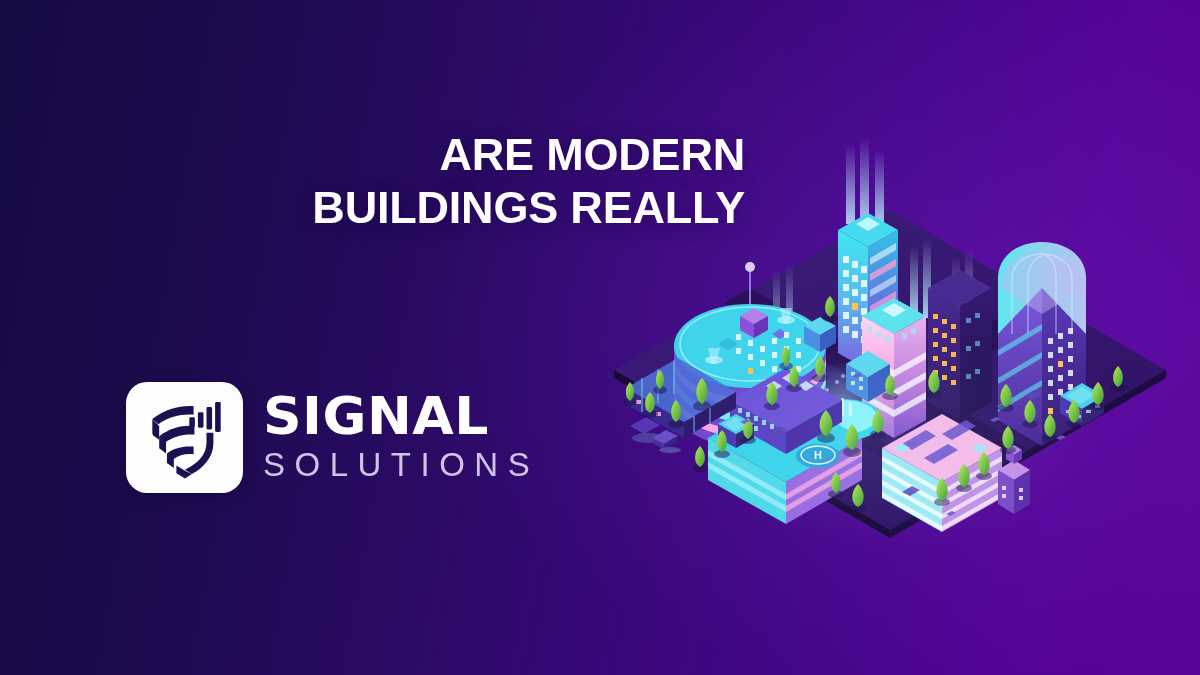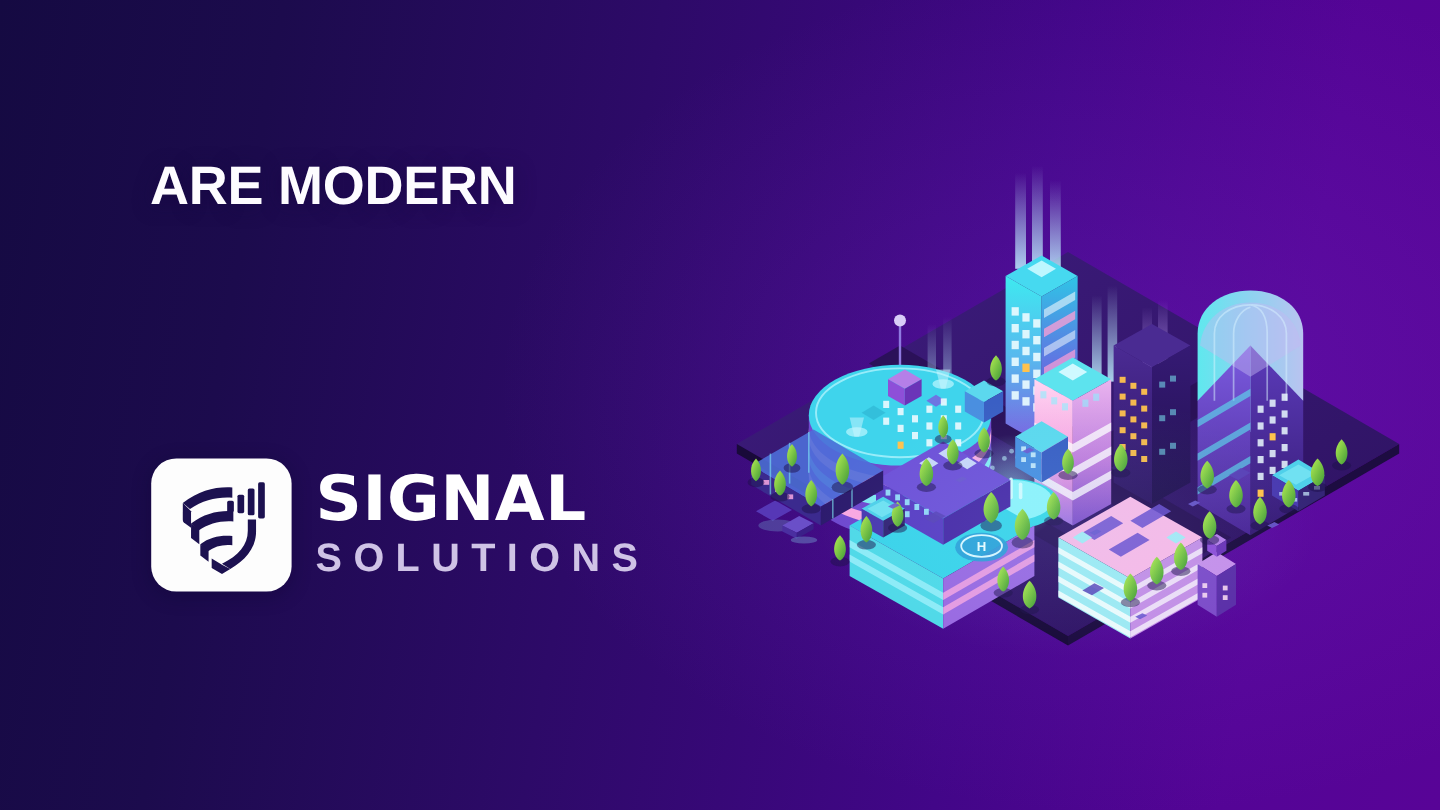--- a/index.html
+++ b/index.html
@@ -18,54 +18,56 @@
   }
 
   
   .headline{
     position:absolute;left:125px;top:128px;width:620px;
     color:#fdfcff;font-size:45px;line-height:53px;
     font-weight:bold;letter-spacing:-0.2px;
     text-transform:uppercase;z-index:8;
     font-family:"Liberation Sans","DejaVu Sans",sans-serif;
     text-shadow:0 2px 18px rgba(20,5,60,.45);
+    text-align:right;
   }
   .headline .ln{display:block;white-space:nowrap;}
 
   
   .logo-lockup{position:absolute;left:126px;top:382px;display:flex;align-items:center;z-index:9;}
   .logo-mark{
     width:117px;height:111px;border-radius:21px;background:#fdfdfd;
     display:flex;align-items:center;justify-content:center;flex:none;
     box-shadow:0 3px 16px rgba(10,0,40,.30);
   }
   .logo-mark svg{display:block;}
   .logo-words{margin-left:20px;display:flex;flex-direction:column;justify-content:space-between;}
   .logo-primary{
     color:#ffffff;font-size:52px;line-height:50px;font-weight:bold;
     letter-spacing:0.5px;transform:scaleX(1.03);transform-origin:left center;
     font-family:"DejaVu Sans","Liberation Sans",sans-serif;
   }
   .logo-secondary{
-    color:#cfc3e6;font-size:33px;line-height:38px;font-weight:700;
+    color:#cfc3e6;font-size:33px;line-height:38px;font-weight:400;
     letter-spacing:9.5px;margin-top:5px;
     font-family:"Liberation Sans","DejaVu Sans",sans-serif;
   }
 
   
   #city{position:absolute;left:590px;top:138px;width:600px;height:420px;z-index:5;}
   #city svg{display:block;width:600px;height:420px;overflow:visible;}
 </style>
 </head>
 <body>
 
 <div id="stage">
 
   <div class="headline">
     <span class="ln">ARE MODERN</span>
+    <span class="ln">BUILDINGS REALLY</span>
   </div>
 
   <div class="logo-lockup">
     <div class="logo-mark">
       <svg width="86" height="86" viewBox="0 0 100 100" aria-hidden="true">
         <g fill="#1C1150">
 
           <rect x="55" y="26" width="6.5" height="11" rx="1.6"></rect>
           <rect x="65" y="20" width="6.5" height="18" rx="1.6"></rect>
           <rect x="75" y="14" width="6.5" height="26" rx="1.6"></rect>

